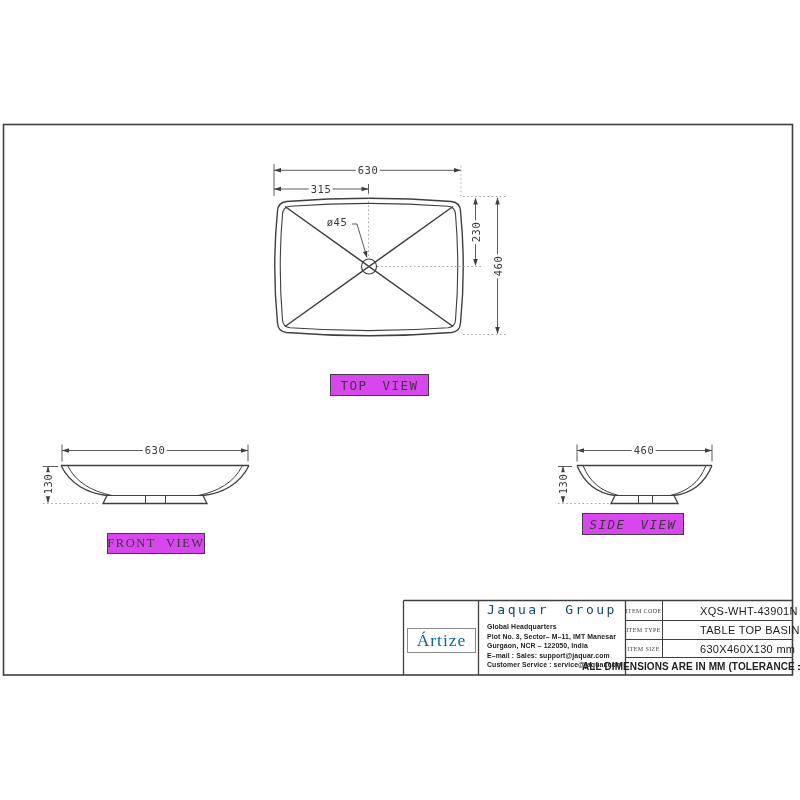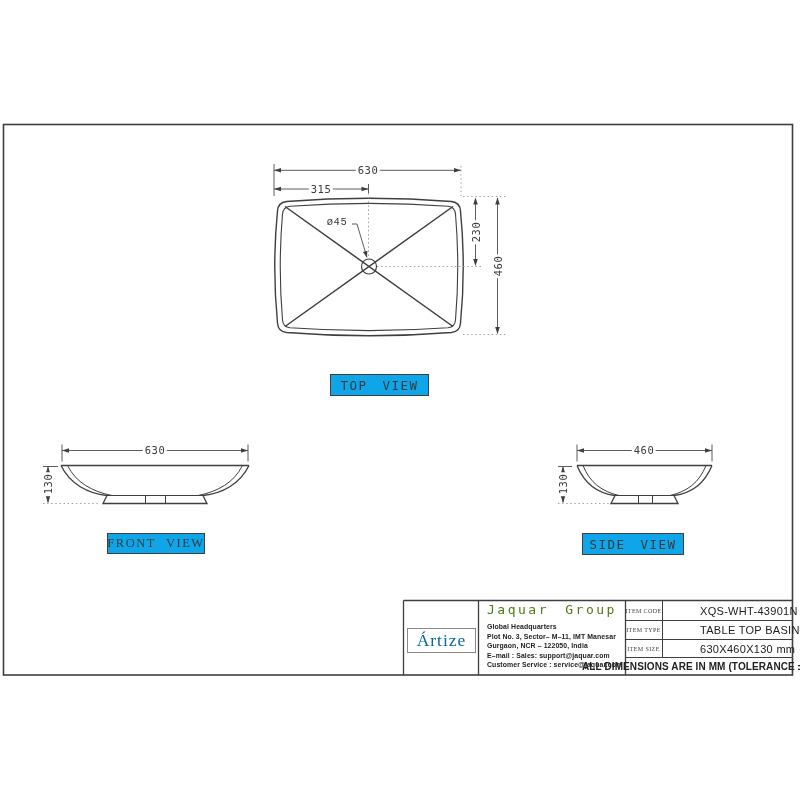--- a/index.html
+++ b/index.html
@@ -4,30 +4,30 @@
 <style>
   html,body{margin:0;padding:0;background:#fff;}
   #sheet{position:relative;width:800px;height:800px;background:#fff;overflow:hidden;
          font-family:"DejaVu Sans Mono",monospace;border-radius:30px;}
   svg{position:absolute;left:0;top:0;}
   .dim{position:absolute;transform:translate(-50%,-50%);background:#fff;
        font-family:"DejaVu Sans Mono",monospace;font-size:10.5px;color:#3a3a3a;
        padding:0 2px;white-space:nowrap;letter-spacing:0.5px;line-height:1;}
   .dim.v{transform:translate(-50%,-50%) rotate(-90deg);}
   .view-label{position:absolute;border:1.4px solid #3f3f3f;display:flex;
-       align-items:center;justify-content:center;background:#0ea5e9;
+       align-items:center;justify-content:center;background:#d946ef;
        font-family:"DejaVu Sans Mono",monospace;font-size:12.5px;color:#3a3a3a;
        letter-spacing:1.5px;word-spacing:6px;white-space:nowrap;}
   
   .logo-box{position:absolute;left:407px;top:628px;width:67px;height:23px;
        border:1.3px solid #8a8a8a;display:flex;align-items:center;justify-content:center;}
   .logo-text{font-family:"Liberation Serif",serif;font-size:17.5px;color:#0369a1;
        letter-spacing:1px;line-height:1;}
   .company{position:absolute;left:487px;top:602px;font-family:"DejaVu Sans Mono",monospace;
-       font-size:13px;color:#4d7c0f;letter-spacing:2.5px;word-spacing:6px;white-space:nowrap;}
+       font-size:13px;color:#0c4a6e;letter-spacing:2.5px;word-spacing:6px;white-space:nowrap;}
   .address{position:absolute;left:487px;top:622px;width:136px;
        font-family:"Liberation Sans",sans-serif;font-weight:bold;font-size:6.9px;
        color:#222;line-height:9.6px;letter-spacing:0.1px;white-space:nowrap;}
   .itm-label{position:absolute;left:625px;width:37px;display:flex;align-items:center;
        justify-content:center;font-family:"Liberation Serif",serif;font-size:6px;
        color:#444;letter-spacing:0.4px;white-space:nowrap;}
   .itm-value{position:absolute;left:700px;width:118px;display:flex;align-items:center;
        font-family:"Liberation Sans",sans-serif;font-weight:normal;font-size:11px;
        color:#222;letter-spacing:0.3px;white-space:nowrap;}
   .tol-note{position:absolute;left:626px;top:657px;width:165px;height:18px;display:flex;
@@ -137,31 +137,31 @@
       <line x1="625.5" y1="600.5" x2="625.5" y2="675"></line>
       <line x1="662.5" y1="600.5" x2="662.5" y2="657.5" stroke-width="1"></line>
       <line x1="625.5" y1="620.5" x2="792" y2="620.5" stroke-width="1"></line>
       <line x1="625.5" y1="639.5" x2="792" y2="639.5" stroke-width="1"></line>
       <line x1="625.5" y1="657.5" x2="792" y2="657.5" stroke-width="1"></line>
     </g>
   </svg>
 
   <span class="dim" style="left:368px;top:170px;">630</span>
   <span class="dim" style="left:321px;top:189px;">315</span>
-  <span class="dim" style="left:337px;top:222px;font-family:Liberation Mono, monospace;">ø45</span>
+  <span class="dim" style="left:337px;top:222px;">ø45</span>
   <span class="dim v" style="left:476px;top:232px;">230</span>
   <span class="dim v" style="left:498px;top:266px;">460</span>
   <span class="dim" style="left:155px;top:450px;">630</span>
   <span class="dim v" style="left:48px;top:484px;">130</span>
   <span class="dim" style="left:644px;top:450px;">460</span>
   <span class="dim v" style="left:563px;top:484px;">130</span>
 
   <div class="view-label" style="left:330px;top:374px;width:97px;height:20px;">TOP VIEW</div>
   <div class="view-label" style="left:107px;top:533px;width:96px;height:19px;font-family:Liberation Serif, serif;">FRONT VIEW</div>
-  <div class="view-label" style="left:582px;top:533px;width:100px;height:20px;">SIDE VIEW</div>
+  <div class="view-label" style="left:582px;top:513px;width:100px;height:20px;font-style:italic;">SIDE VIEW</div>
 
   <div class="logo-box">
     <span class="logo-text">Ártize</span>
   </div>
 
   <div class="company">Jaquar Group</div>
 
   <div class="address">
     <div>Global Headquarters</div>
     <div>Plot No. 3, Sector– M–11, IMT Manesar</div>

